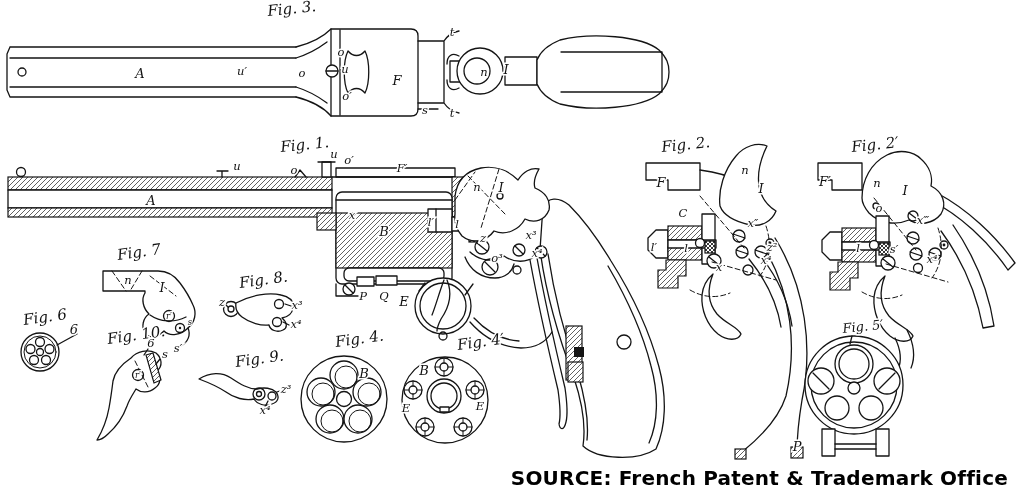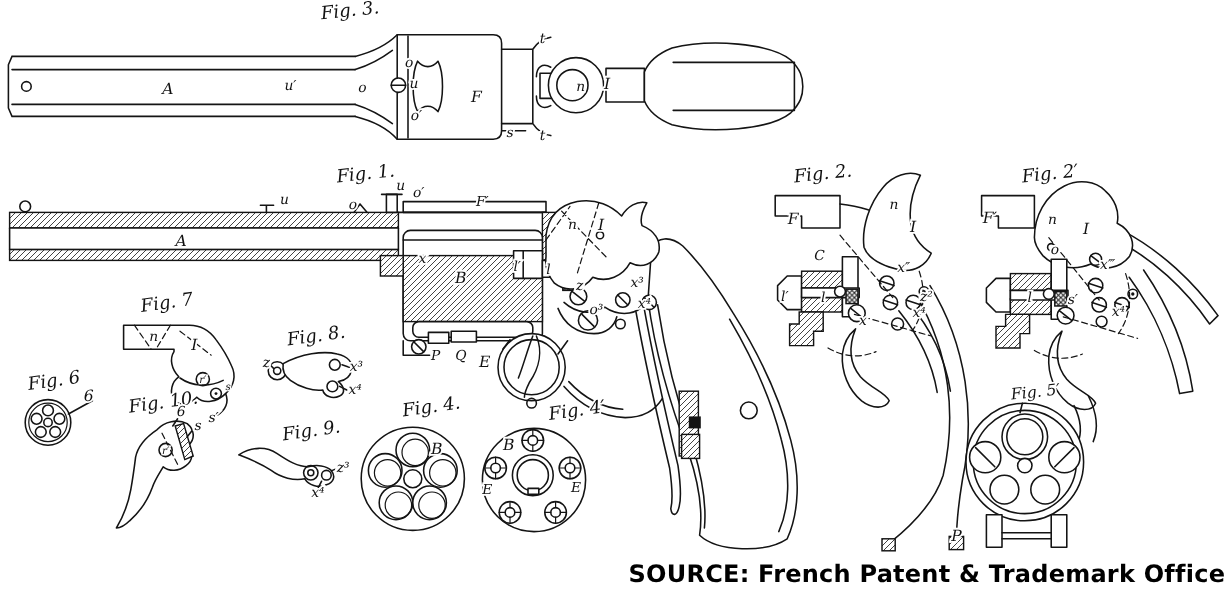--- a/index.html
+++ b/index.html
@@ -10,21 +10,21 @@
   .thin{stroke-width:1;}
   .fw{fill:#ffffff;stroke:#141414;stroke-width:1.3;stroke-linejoin:round;}
   .fh{fill:url(#h1);stroke:#141414;stroke-width:1.2;}
   .fx{fill:url(#h2);stroke:#141414;stroke-width:1.2;}
   .dash{stroke-dasharray:5 3;stroke-width:1;}
   .figlabel{font:italic 15px "DejaVu Serif",serif;fill:#111;paint-order:stroke;stroke:#fff;stroke-width:3px;}
   .plabel{font:italic 11.5px "DejaVu Serif",serif;fill:#111;text-anchor:middle;
           paint-order:stroke;stroke:#fff;stroke-width:3px;}
   .plabel-lg{font-size:13px;}
   .plabel-xs{font-size:8.5px;stroke-width:2px;}
-  .source{position:absolute;right:3px;bottom:1px;
+  .source{position:absolute;right:16px;bottom:1px;
           font:700 20px "DejaVu Sans","Liberation Sans",sans-serif;
           letter-spacing:.2px;color:#000;}
 </style>
 </head>
 <body>
 
 <div class="stage">
 <svg width="1024" height="491" viewBox="0 0 1024 491">
   <defs>
     <pattern id="h1" patternUnits="userSpaceOnUse" width="5" height="5">

